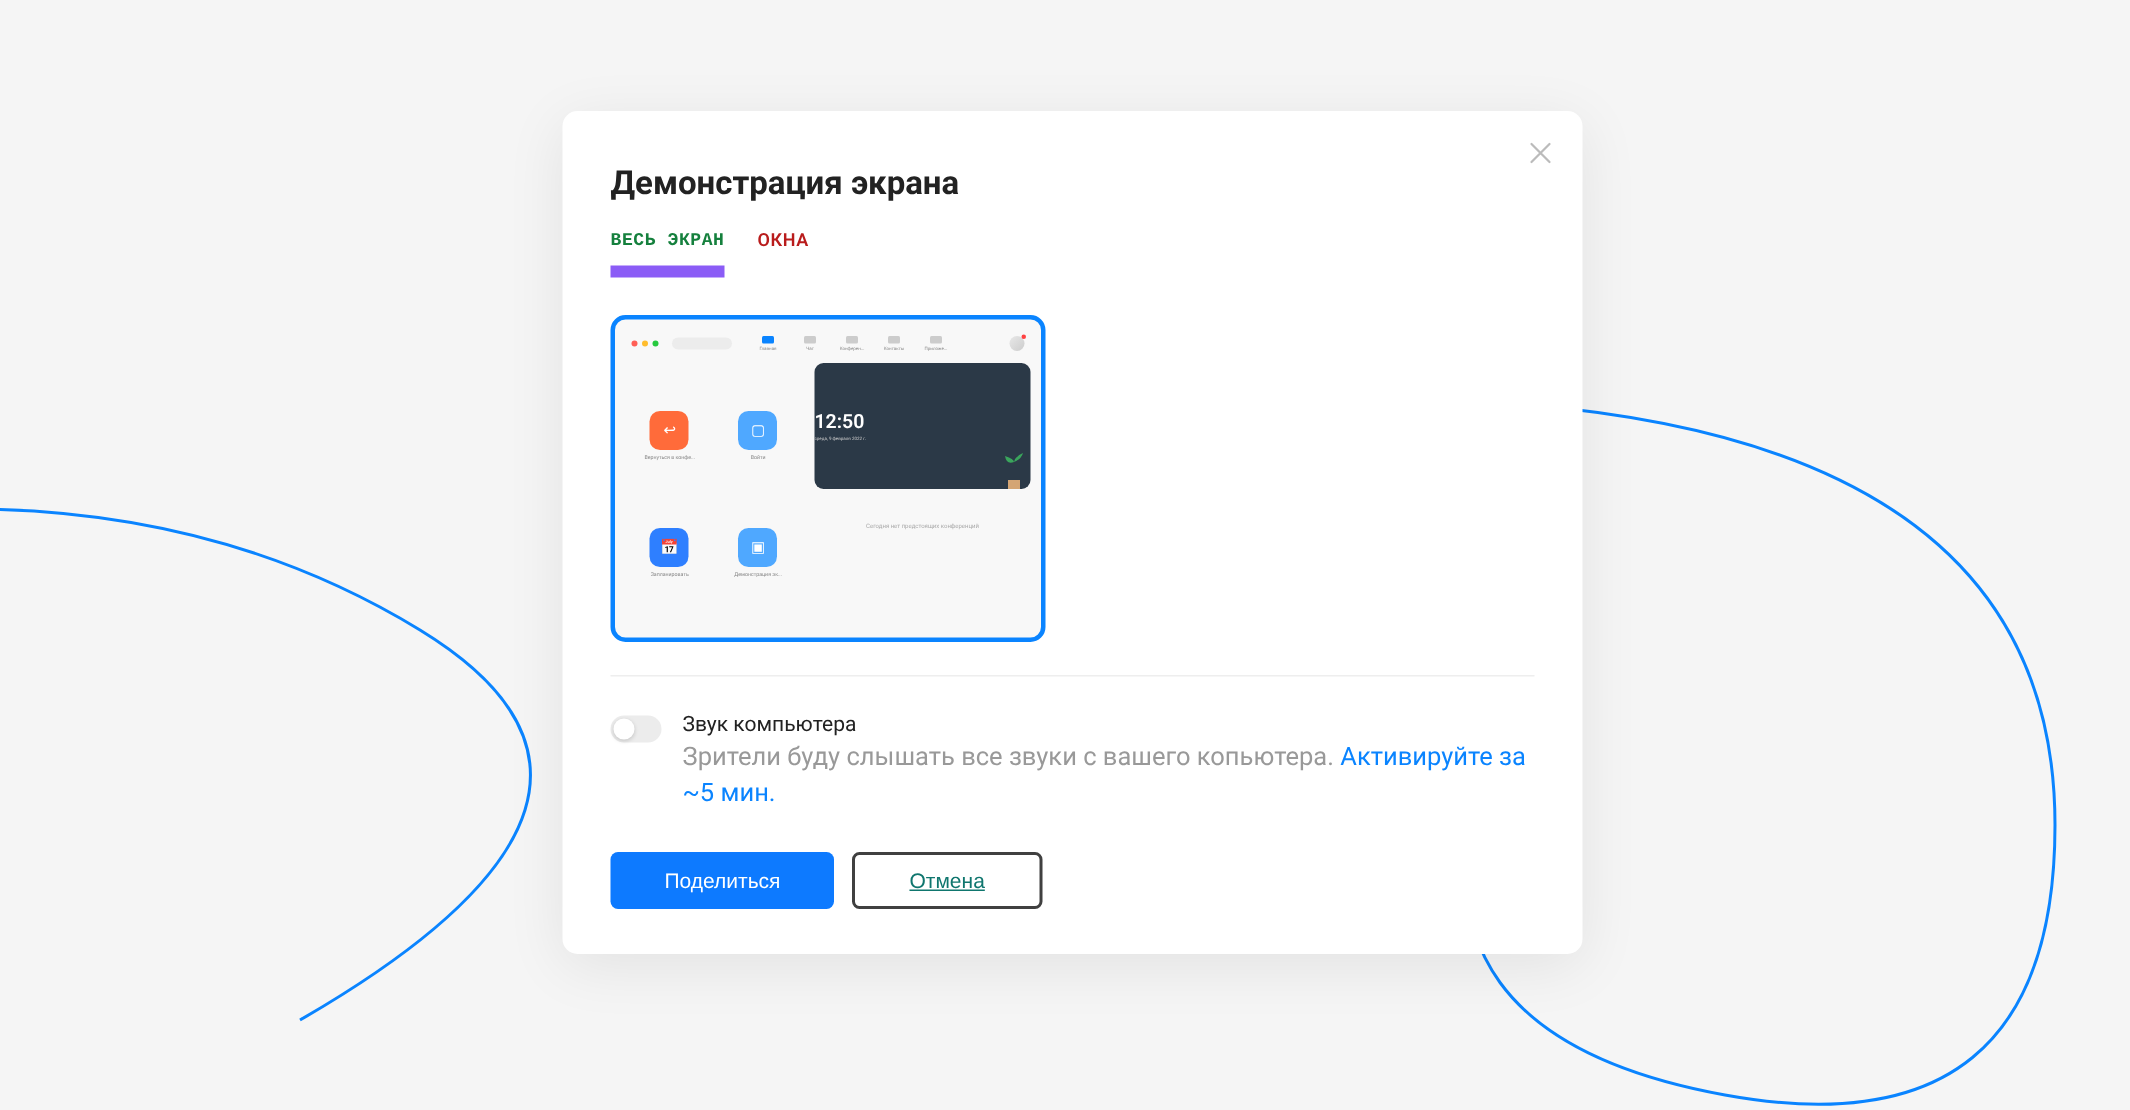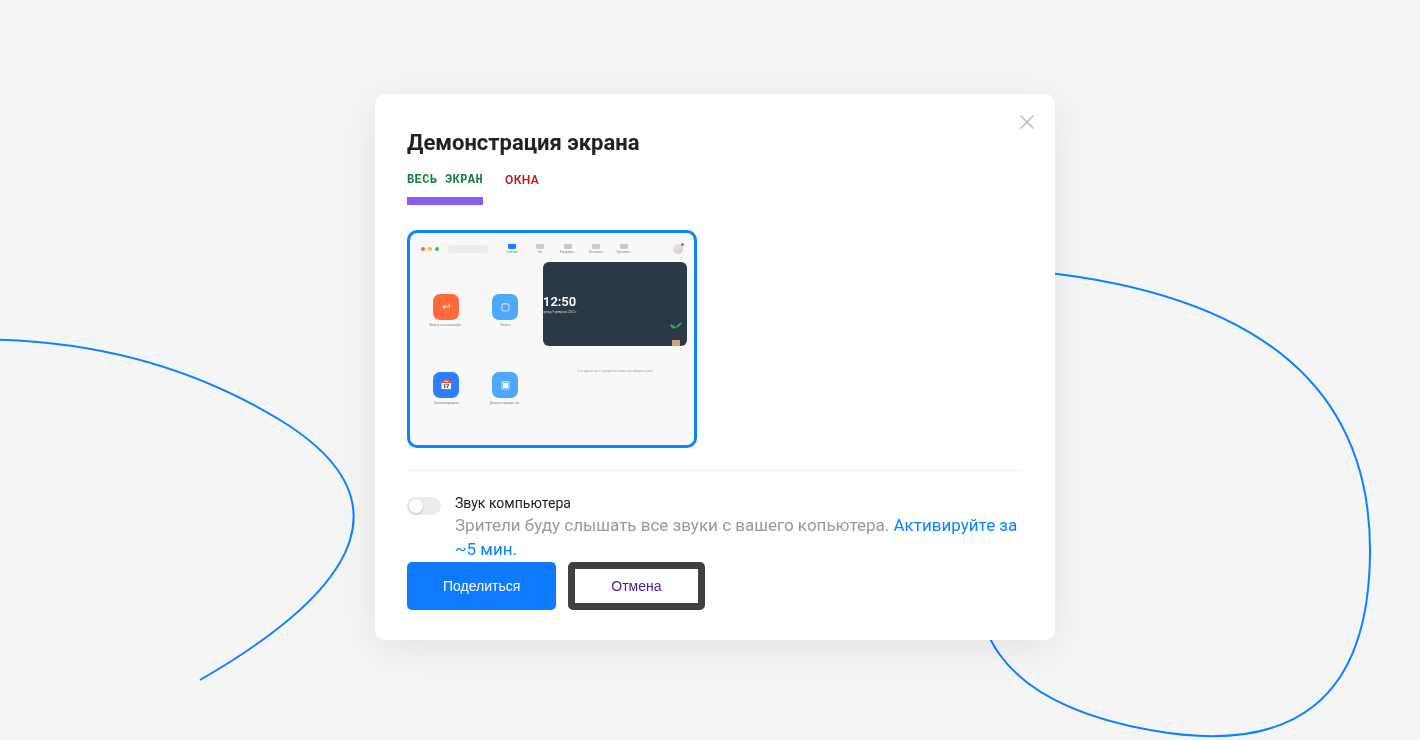--- a/index.html
+++ b/index.html
@@ -24,21 +24,21 @@
 }
 .bg-curve-right {
   right: -50px;
   top: 250px;
   width: 700px;
   height: 600px;
 }
 .dialog {
   position: absolute;
   left: 375px;
-  top: 94px;
+  top: 74px;
   width: 680px;
   background: #fff;
   border-radius: 10px;
   box-shadow: 0 8px 40px rgba(0,0,0,0.08);
   padding: 36px 32px 30px;
   z-index: 10;
 }
 .close-btn {
   position: absolute;
   top: 18px;
@@ -200,21 +200,21 @@
 }
 .pv-clock-time { font-size: 13px; font-weight: 600; }
 .pv-clock-date { font-size: 3px; color: #ccc; margin-top: 1px; }
 .pv-empty-text {
   font-size: 4px;
   color: #aaa;
   text-align: center;
   margin-top: 22px;
 }
 
-.options { display: flex; flex-direction: column; gap: 2px; }
+.options { display: flex; flex-direction: column; gap: 2px; margin-bottom: 26px; }
 .option-row { display: flex; align-items: flex-start; gap: 14px; }
 .toggle {
   width: 34px;
   height: 18px;
   background: #ececec;
   border-radius: 10px;
   position: relative;
   cursor: pointer;
   flex-shrink: 0;
   margin-top: 2px;
@@ -235,21 +235,21 @@
 
 .buttons { display: flex; gap: 12px; }
 .btn {
   padding: 9px 36px;
   border-radius: 5px;
   font-size: 14px;
   cursor: pointer;
   border: none;
 }
 .btn-primary { background: #0d7aff; color: #fff; }
-.btn-secondary { background: #fff; color: #4c1d95; border: 7px solid #404040; }
+.btn-secondary { background: #fff; color: #0f766e; border: 2px solid #404040; text-decoration: underline; }
 </style>
 </head>
 <body>
 
 <svg class="bg-curve bg-curve-left" viewBox="0 0 600 500">
   <path d="M -50 50 Q 200 10 380 120 Q 560 230 300 380" stroke="#0a84ff" stroke-width="2" fill="none"></path>
 </svg>
 <svg class="bg-curve bg-curve-right" viewBox="0 0 700 600">
   <path d="M 250 20 Q 600 50 600 300 Q 600 520 380 480 Q 160 440 220 260 Q 260 140 100 130" stroke="#0a84ff" stroke-width="2" fill="none"></path>
 </svg>

